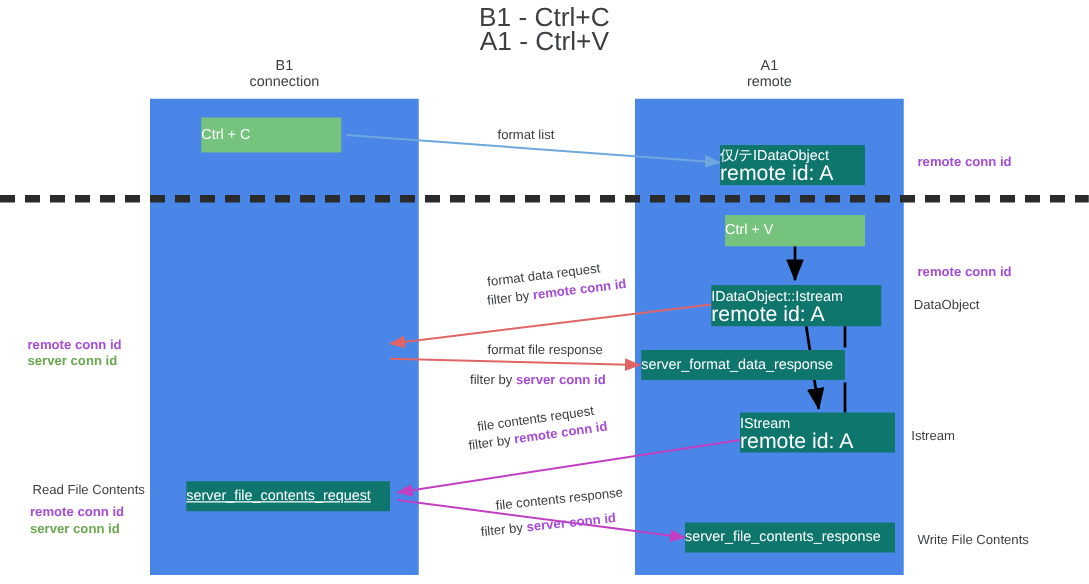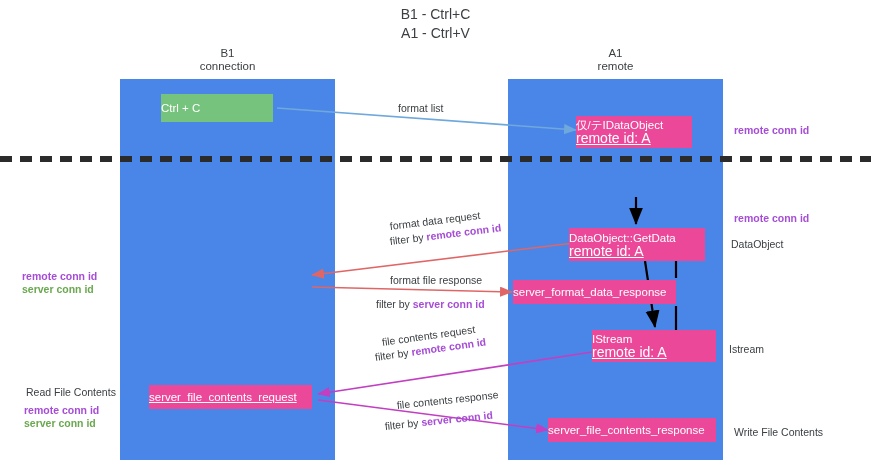--- a/index.html
+++ b/index.html
@@ -13,37 +13,37 @@
   #stage{position:absolute;left:0;top:0;width:871px;height:467px;}
 
   
   .lane{position:absolute;background:#4a86e8;}
   .svg-layer{position:absolute;left:0;top:0;width:871px;height:467px;overflow:visible;}
   .nodes{position:absolute;left:0;top:0;width:871px;height:467px;}
 
   
   .title{
     position:absolute;left:0;top:5px;width:871px;text-align:center;
-    font-size:14px;color:#3c4043;line-height:19px;white-space:pre-line;
+    font-size:21px;color:#3c4043;line-height:19px;white-space:pre-line;
   }
   .colhead{
     position:absolute;text-align:center;font-size:11.5px;color:#3c4043;
     line-height:13px;white-space:pre-line;
   }
 
   
   .box{
     position:absolute;box-sizing:border-box;
     display:flex;flex-direction:column;align-items:flex-start;justify-content:center;
     color:#ffffff;font-size:11.5px;line-height:13px;text-align:center;
   }
   .box.green{background:#76c37e;}
   .box.orange{background:#f9a council;}
-  .box.orange{background:#ec4899;}
-  .box .l2{font-size:14px;text-decoration:underline;}
+  .box.orange{background:#0f766e;}
+  .box .l2{font-size:17px;}
 
   
   .elabel{
     position:absolute;font-size:10.5px;color:#3c4043;line-height:14px;
     white-space:nowrap;
   }
   .elabel.rot{transform-origin:0 0;}
   .purple{color:#a64dd6;font-weight:bold;}
   .green-t{color:#6aa84f;font-weight:bold;}
   .side{
@@ -113,23 +113,26 @@
   <div class="nodes">
     <div class="box green" style="left:161px;top:94px;width:112px;height:28px;">
       <span>Ctrl + C</span>
     </div>
 
     <div class="box orange" style="left:576px;top:116px;width:116px;height:32px;">
       <span>仅/テIDataObject</span>
       <span class="l2">remote id: A</span>
     </div>
 
+    <div class="box green" style="left:580px;top:172px;width:112px;height:25px;">
+      <span>Ctrl + V</span>
+    </div>
 
     <div class="box orange" style="left:569px;top:228px;width:136px;height:33px;">
-      <span>DataObject::GetData</span>
+      <span>IDataObject::Istream</span>
       <span class="l2">remote id: A</span>
     </div>
 
 
     <div class="box orange" style="left:513px;top:280px;width:163px;height:24px;">
       <span>server_format_data_response</span>
     </div>
 
     <div class="box orange" style="left:592px;top:330px;width:124px;height:32px;">
       <span>IStream</span>

